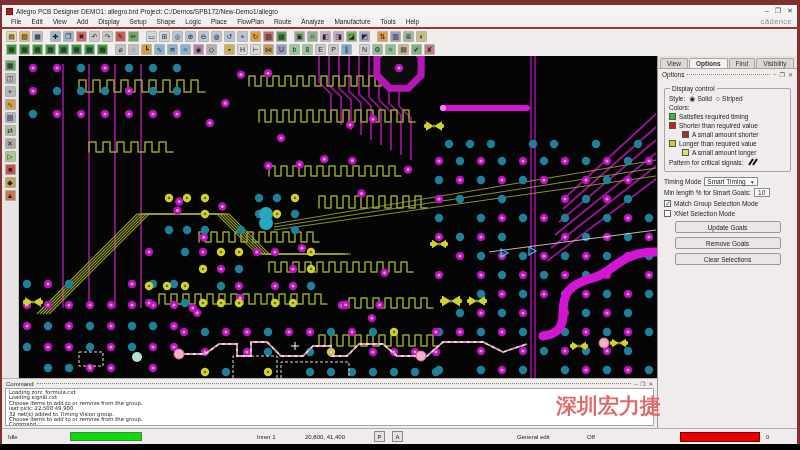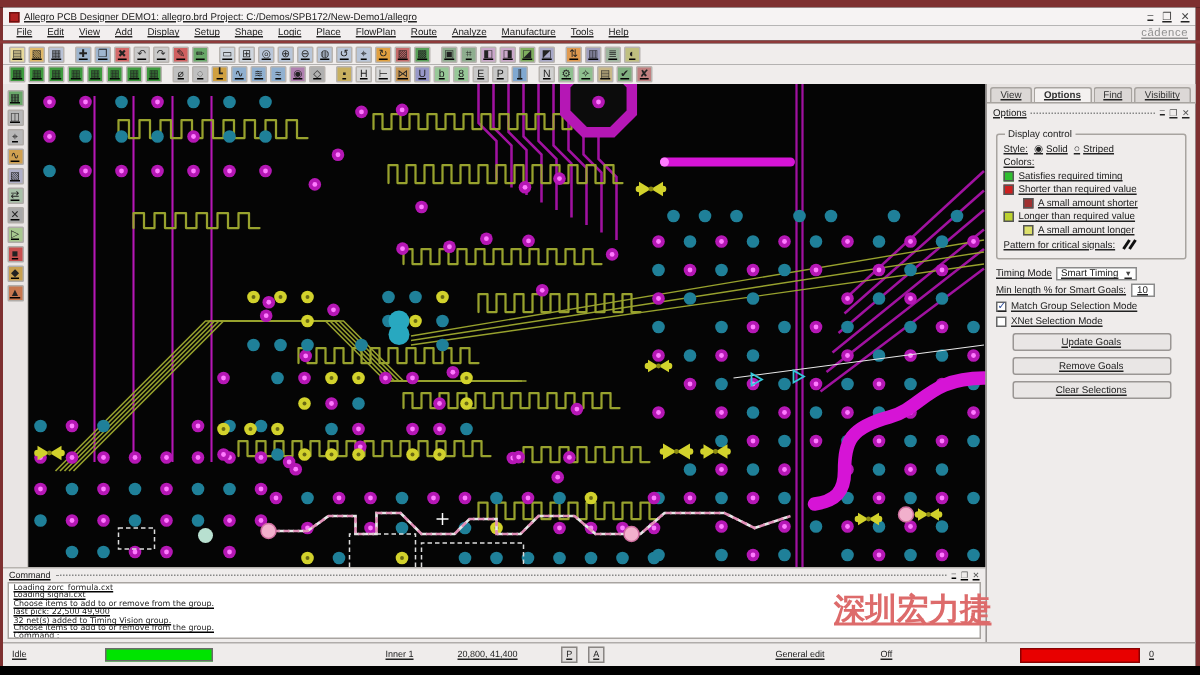--- a/index.html
+++ b/index.html
@@ -1,18 +1,18 @@
 <!DOCTYPE html>
 <html><head>
 <meta charset="utf-8">
 <style>
   *{box-sizing:border-box;margin:0;padding:0;}
   html,body{width:800px;height:450px;}
   body{position:relative;background:#000;font-family:"Liberation Sans",sans-serif;overflow:hidden;}
-  .abs{position:absolute;text-decoration:underline;}
+  .abs{position:absolute;}
   
   #frame-top{left:0;top:0;width:800px;height:5px;background:#7e3030;}
   #frame-left{left:0;top:5px;width:2px;height:439px;background:#7e3030;}
   #frame-right{left:797px;top:5px;width:3px;height:439px;background:#7e3030;}
   
   #titlebar{left:2px;top:5px;width:795px;height:12px;background:#f6f3f3;display:flex;align-items:center;padding:0 4px;font-size:6.5px;color:#222;}
   #app-icon{width:7px;height:7px;background:#b02020;border:1px solid #701010;margin-right:3px;flex:none;}
   #win-controls{margin-left:auto;display:flex;gap:6px;color:#444;font-size:7px;}
   #win-controls span{cursor:default;}
   

